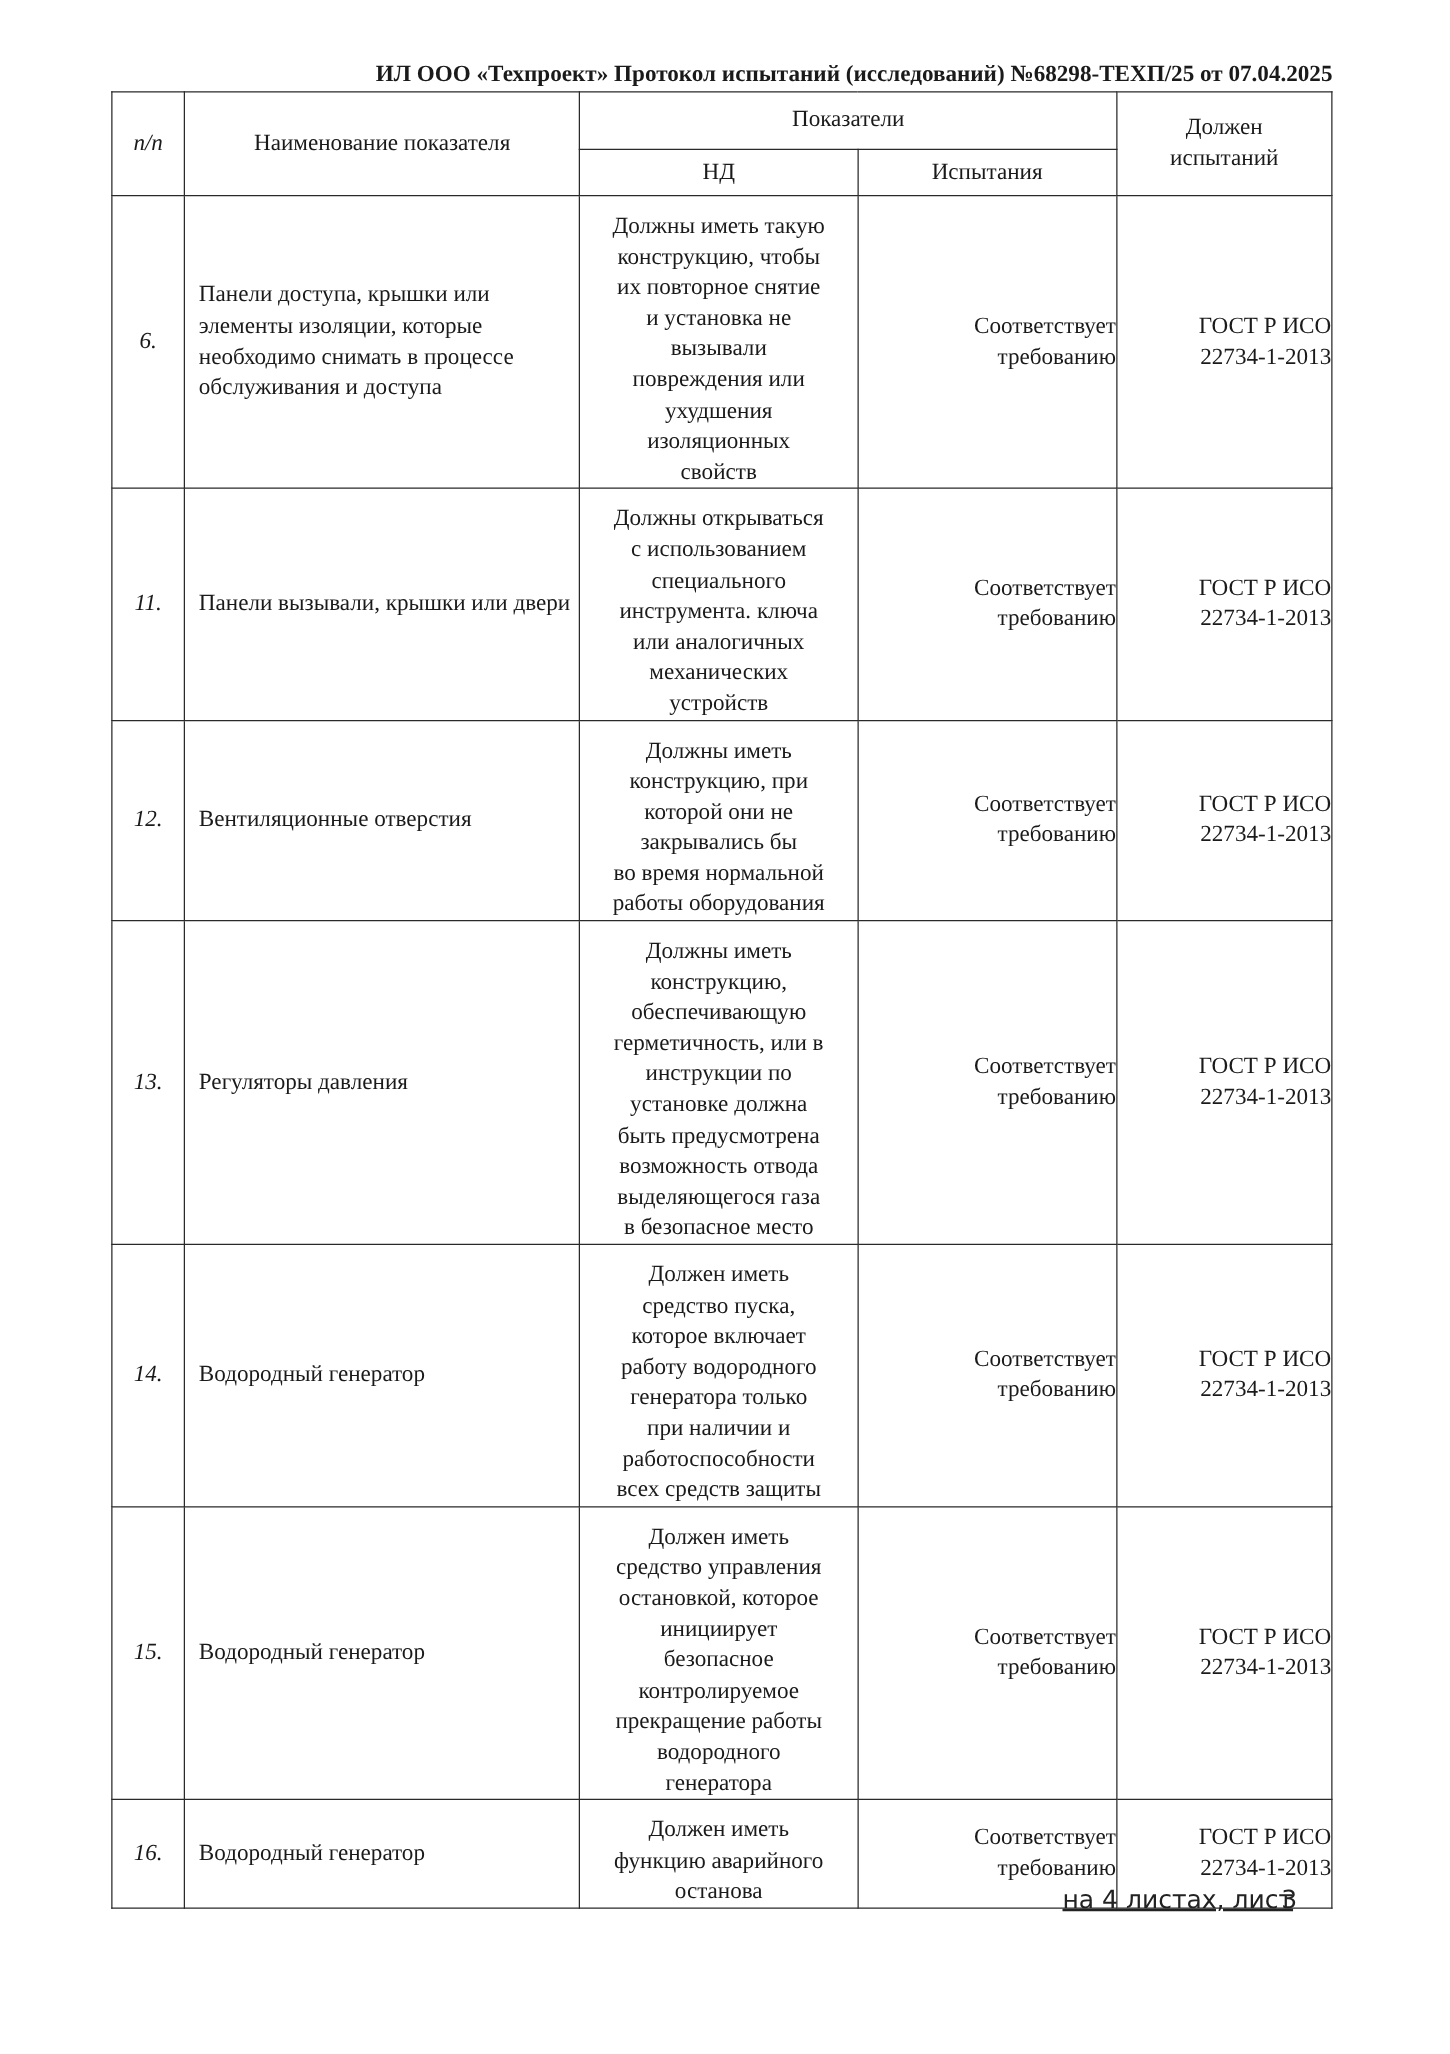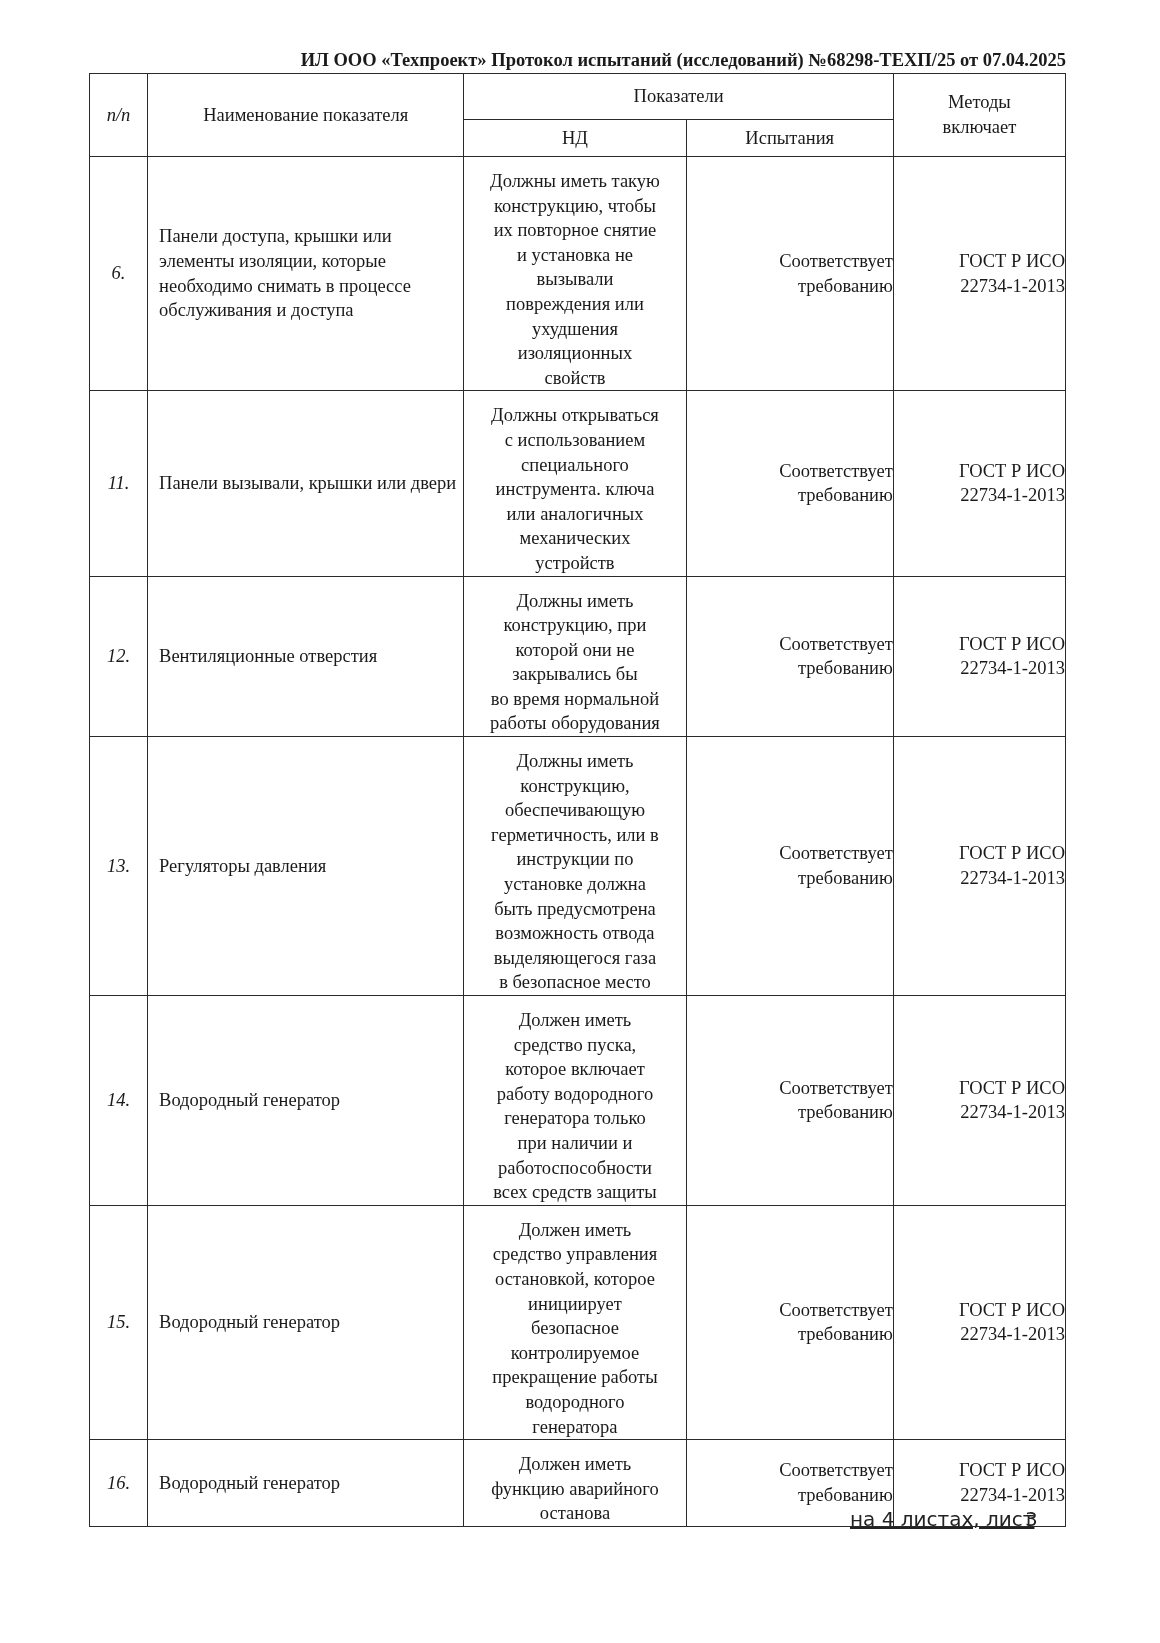--- a/index.html
+++ b/index.html
@@ -33,21 +33,21 @@
       <col style="width:316px">
       <col style="width:222px">
       <col style="width:207px">
       <col style="width:172px">
   </colgroup>
   <thead>
     <tr style="height:46px">
       <th rowspan="2" class="c-num">п/п</th>
       <th rowspan="2">Наименование показателя</th>
       <th colspan="2">Показатели</th>
-      <th rowspan="2"><span style="display:inline-block;width:110px">Методы включает</span></th>
+      <th rowspan="2"><span style="display:inline-block;width:110px">Должен испытаний</span></th>
     </tr>
     <tr style="height:37px">
       <th>НД</th>
       <th>Испытания</th>
     </tr>
   </thead>
   <tbody id="rows">
       <tr style="height: 211px;">
         <td class="c-num"><span>6.</span></td>
         <td class="c-name"><span>Панели доступа, крышки или элементы изоляции, которые необходимо снимать в процессе обслуживания и доступа</span></td>

